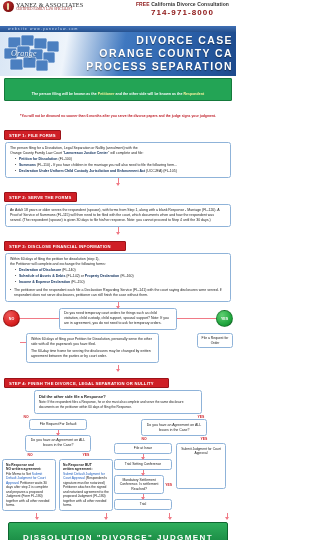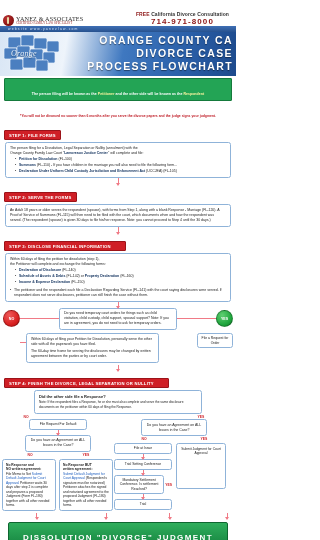--- a/index.html
+++ b/index.html
@@ -6,21 +6,21 @@
   body {
     width: 236px; height: 540px;
     font-family: "Liberation Sans", sans-serif;
     background: #ffffff;
     overflow: hidden;
     position: relative;
   }
   .page { width: 236px; height: 540px; position: relative; background:#fff; }
 
   
-  .topbar { height: 26px; display:flex; align-items:flex-end; padding:1px 3px 0 3px; }
+  .topbar { height: 26px; display:flex; align-items:flex-start; padding:1px 3px 0 3px; }
   .logo-wrap { display:flex; align-items:center; gap:2px; width:116px; }
   .logo-mark {
     width:11px; height:11px; border-radius:50%;
     background: radial-gradient(circle at 35% 30%, #b33 0%, #8c1414 60%, #5e0b0b 100%);
     position:relative; flex:none;
   }
   .logo-mark::after{
     content:""; position:absolute; left:4.2px; top:2px; width:2.2px; height:7px;
     background:#e8d9a8; border-radius:1px;
   }
@@ -166,23 +166,23 @@
         <rect x="15" y="13" width="13" height="11" rx="1.5"></rect>
         <rect x="28" y="16" width="13" height="11" rx="1.5"></rect>
         <rect x="41" y="19" width="12" height="11" rx="1.5"></rect>
         <rect x="8" y="26" width="13" height="11" rx="1.5"></rect>
         <rect x="21" y="24" width="13" height="11" rx="1.5"></rect>
         <rect x="34" y="27" width="12" height="11" rx="1.5"></rect>
       </g>
     </svg>
     <div class="puz-word">Orange</div>
     <div class="hero-title">
+      <div>DIVORCE CASE</div>
       <div>ORANGE COUNTY CA</div>
-      <div>DIVORCE CASE</div>
-      <div>PROCESS  FLOWCHART</div>
+      <div>PROCESS  SEPARATION</div>
     </div>
   </div>
 
   
   <div class="notice-green">
     <span><span>The person filing will be known as the </span><b>Petitioner</b><span> and the other side will be known as the </span><b>Respondent</b></span>
   </div>
   <div class="notice-red">
     <span>*You will not be divorced no sooner than 6 months after you serve the divorce papers and the judge signs your judgment.</span>
   </div>

